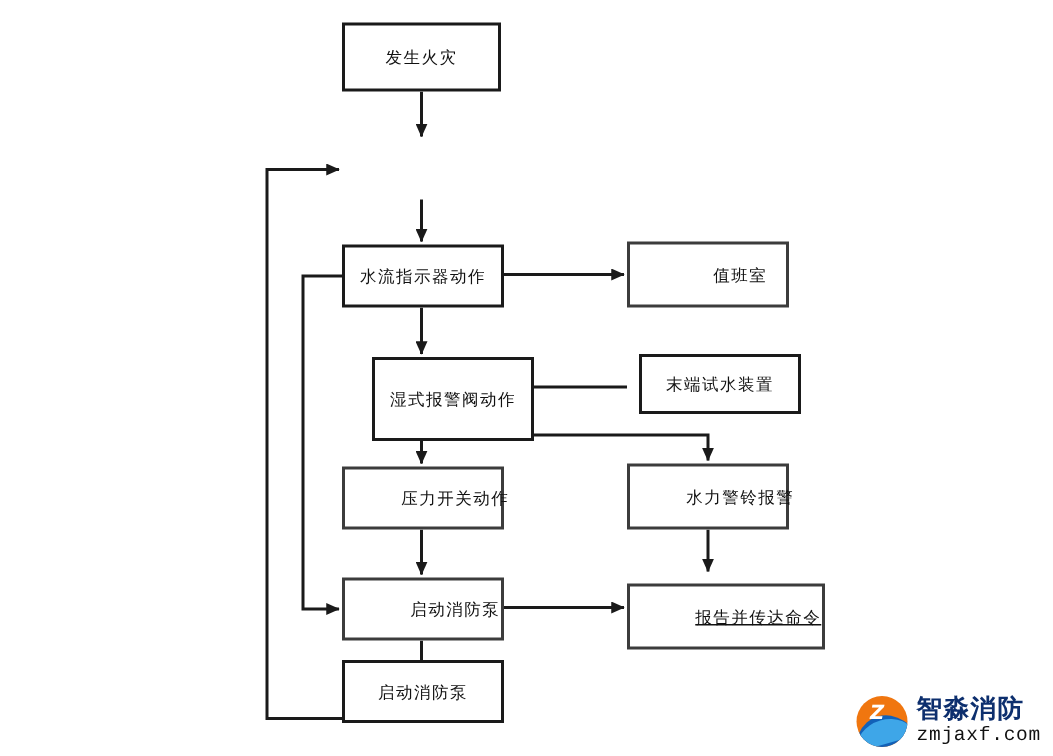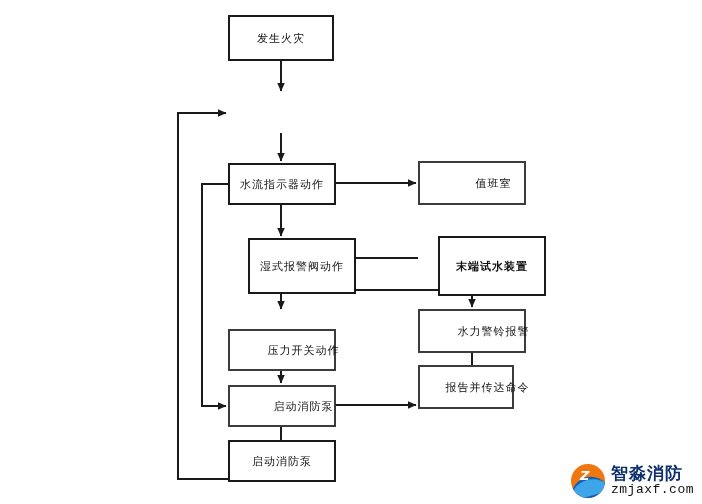--- a/index.html
+++ b/index.html
@@ -141,29 +141,29 @@
 
   <div class="node" style="left:228px; top:15px; width:106px; height:46px;">发生火灾</div>
 
 
   <div class="node" style="left:228px; top:163px; width:108px; height:42px;">水流指示器动作</div>
 
   <div class="node soft" style="left:418px; top:161px; width:108px; height:44px;">值班室</div>
 
   <div class="node" style="left:228px; top:238px; width:108px; height:56px;margin-left:20px;">湿式报警阀动作</div>
 
-  <div class="node" style="left:438px; top:236px; width:108px; height:60px;font-weight:bold;">末端试水装置</div>
+  <div class="node" style="left:426px; top:236px; width:108px; height:40px;">末端试水装置</div>
 
-  <div class="node soft" style="left:228px; top:329px; width:108px; height:42px;">压力开关动作</div>
+  <div class="node soft" style="left:228px; top:311px; width:108px; height:42px;">压力开关动作</div>
 
   <div class="node soft" style="left:418px; top:309px; width:108px; height:44px;">水力警铃报警</div>
 
   <div class="node soft" style="left:228px; top:385px; width:108px; height:42px;">启动消防泵</div>
 
-  <div class="node soft" style="left:418px; top:365px; width:96px; height:44px;">报告并传达命令</div>
+  <div class="node soft" style="left:418px; top:389px; width:132px; height:44px;text-decoration:underline;">报告并传达命令</div>
 
   <div class="node" style="left:228px; top:440px; width:108px; height:42px;">启动消防泵</div>
 
   <div class="wm">
     <div class="wm-mark">
       <div class="swoosh"></div>
       <div class="swoosh2"></div>
       <div class="zed">Z</div>
     </div>
     <div class="wm-text">

